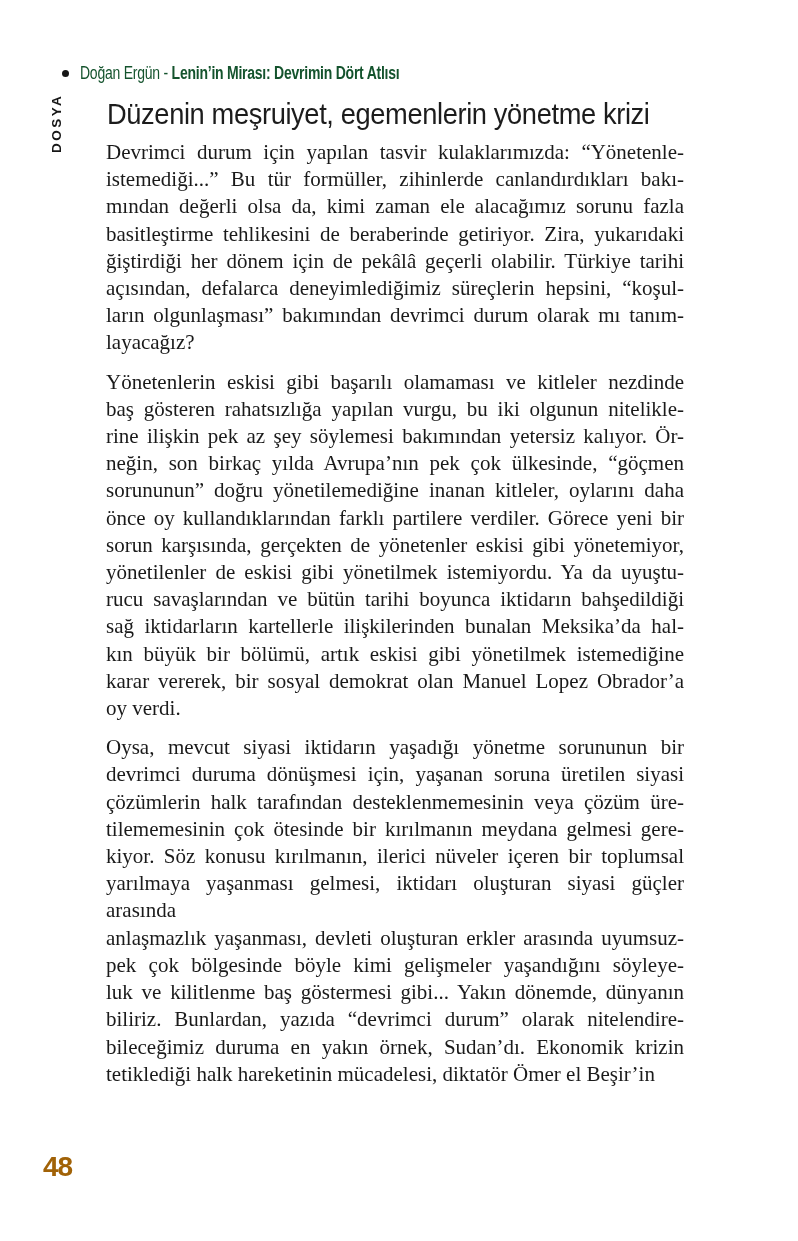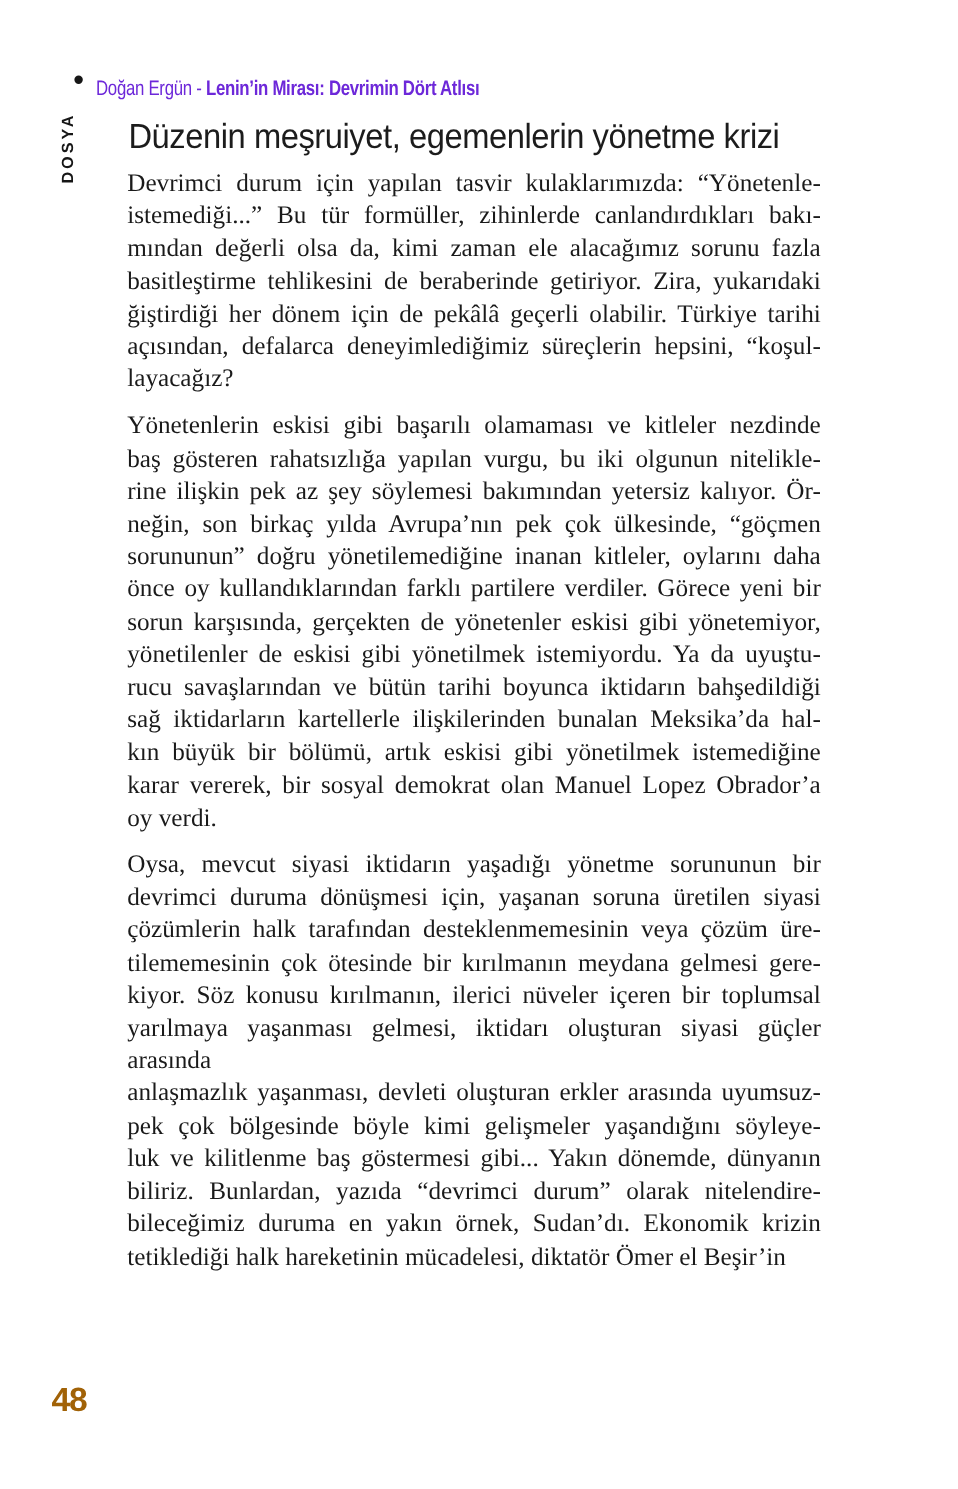--- a/index.html
+++ b/index.html
@@ -9,23 +9,23 @@
     position: relative;
     overflow: hidden;
     font-family: "Liberation Sans", sans-serif;
   }
   .page { position: absolute; inset: 0; background: #ffffff; }
 
   
   .running-head {
     position: absolute;
     left: 62px; top: 63px;
-    display: flex; 
+    display: flex; align-items: center;
     white-space: nowrap;
-    color: #6d28d9;
+    color: #14532d;
   }
   .bullet {
     width: 7px; height: 7px; border-radius: 50%;
     background: #161616;
     margin-right: 11px;
     flex: 0 0 auto;
   }
   .head-text {
     font-size: 17.5px;
     letter-spacing: -0.3px;
@@ -104,20 +104,21 @@
   <h1 class="article-title" style="margin:0;">Düzenin meşruiyet, egemenlerin yönetme krizi</h1>
 
   <div class="body-copy" id="article-body">
       <div class="paragraph">
         <div class="body-line">Devrimci durum için yapılan tasvir kulaklarımızda: “Yönetenle-</div>
         <div class="body-line">istemediği...” Bu tür formüller, zihinlerde canlandırdıkları bakı-</div>
         <div class="body-line">mından değerli olsa da, kimi zaman ele alacağımız sorunu fazla</div>
         <div class="body-line">basitleştirme tehlikesini de beraberinde getiriyor. Zira, yukarıdaki</div>
         <div class="body-line">ğiştirdiği her dönem için de pekâlâ geçerli olabilir. Türkiye tarihi</div>
         <div class="body-line">açısından, defalarca deneyimlediğimiz süreçlerin hepsini, “koşul-</div>
+        <div class="body-line">ların olgunlaşması” bakımından devrimci durum olarak mı tanım-</div>
         <div class="body-line last-line">layacağız?</div>
       </div>
       <div class="paragraph">
         <div class="body-line">Yönetenlerin eskisi gibi başarılı olamaması ve kitleler nezdinde</div>
         <div class="body-line">baş gösteren rahatsızlığa yapılan vurgu, bu iki olgunun nitelikle-</div>
         <div class="body-line">rine ilişkin pek az şey söylemesi bakımından yetersiz kalıyor. Ör-</div>
         <div class="body-line">neğin, son birkaç yılda Avrupa’nın pek çok ülkesinde, “göçmen</div>
         <div class="body-line">sorununun” doğru yönetilemediğine inanan kitleler, oylarını daha</div>
         <div class="body-line">önce oy kullandıklarından farklı partilere verdiler. Görece yeni bir</div>
         <div class="body-line">sorun karşısında, gerçekten de yönetenler eskisi gibi yönetemiyor,</div>

